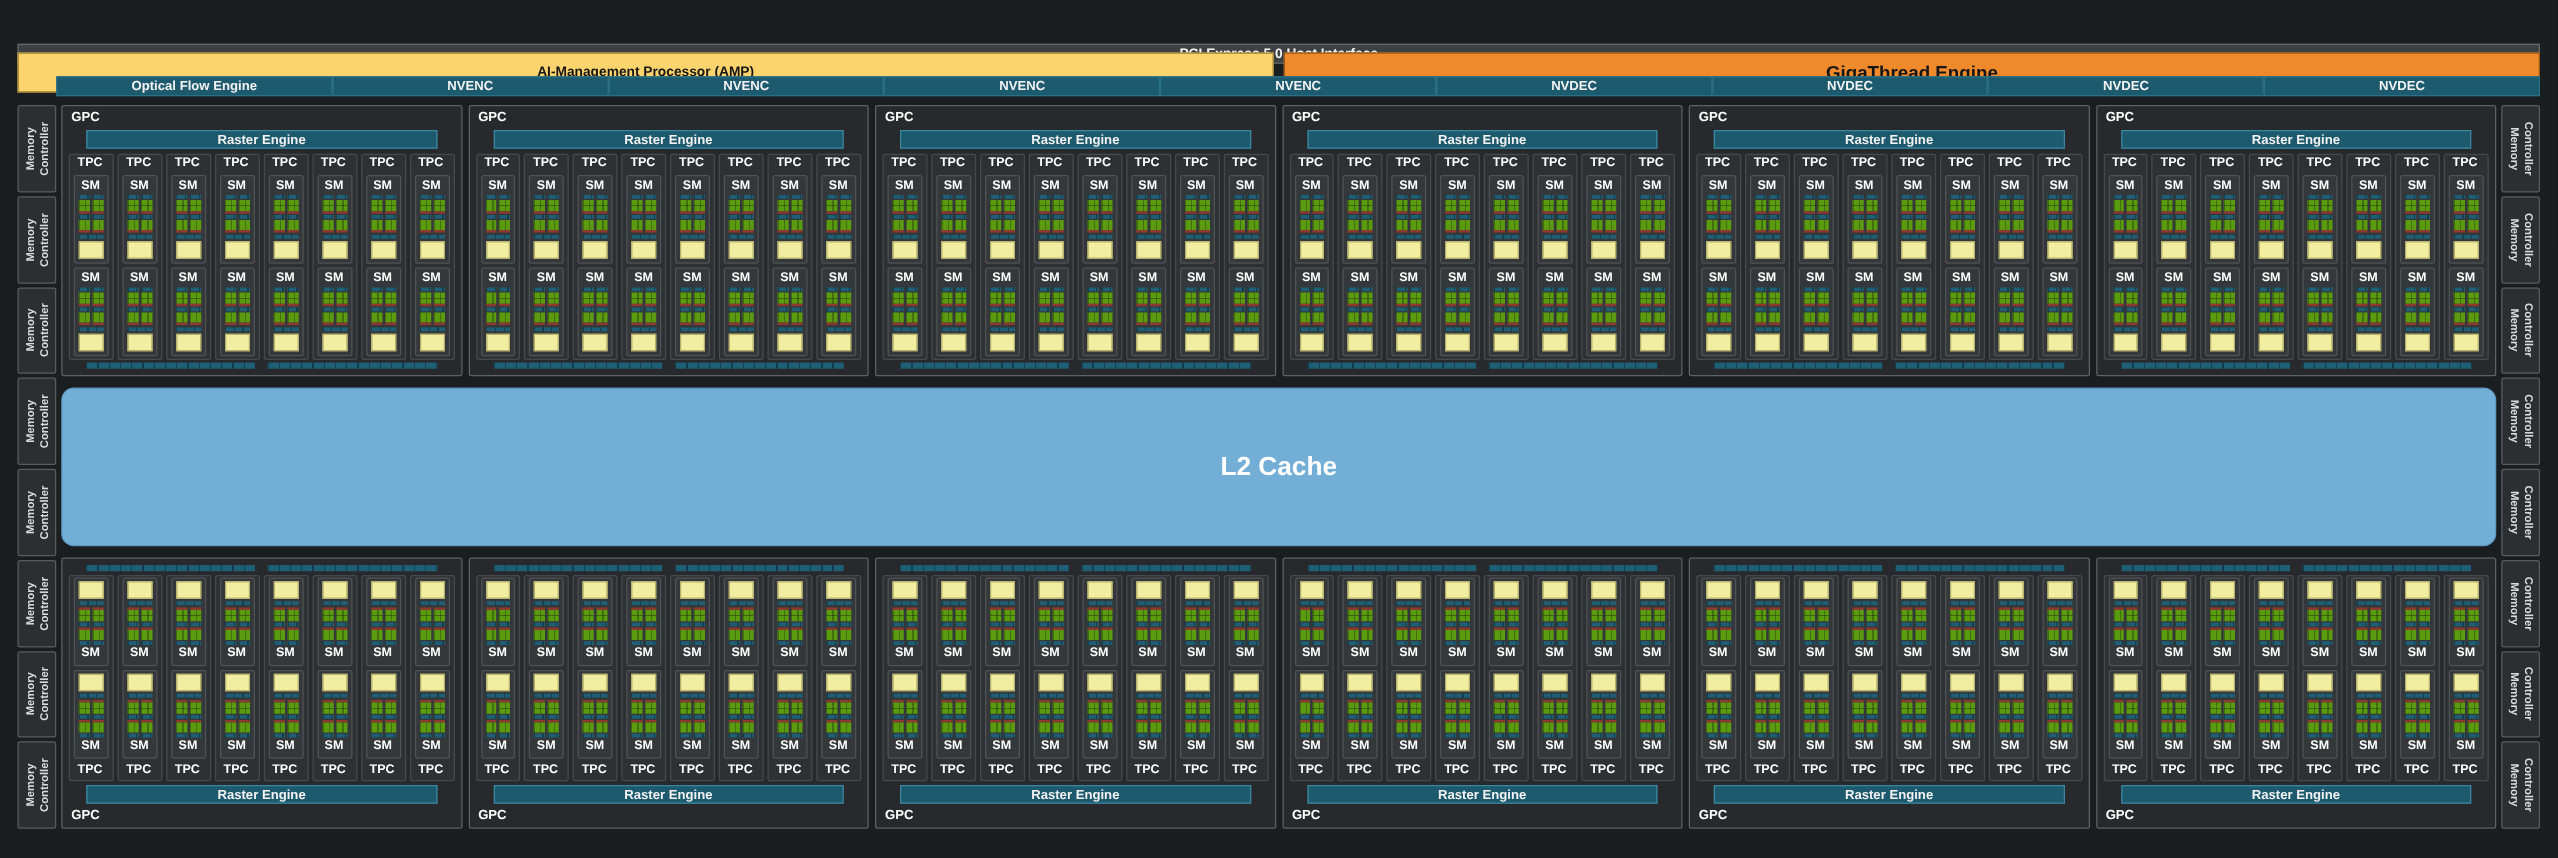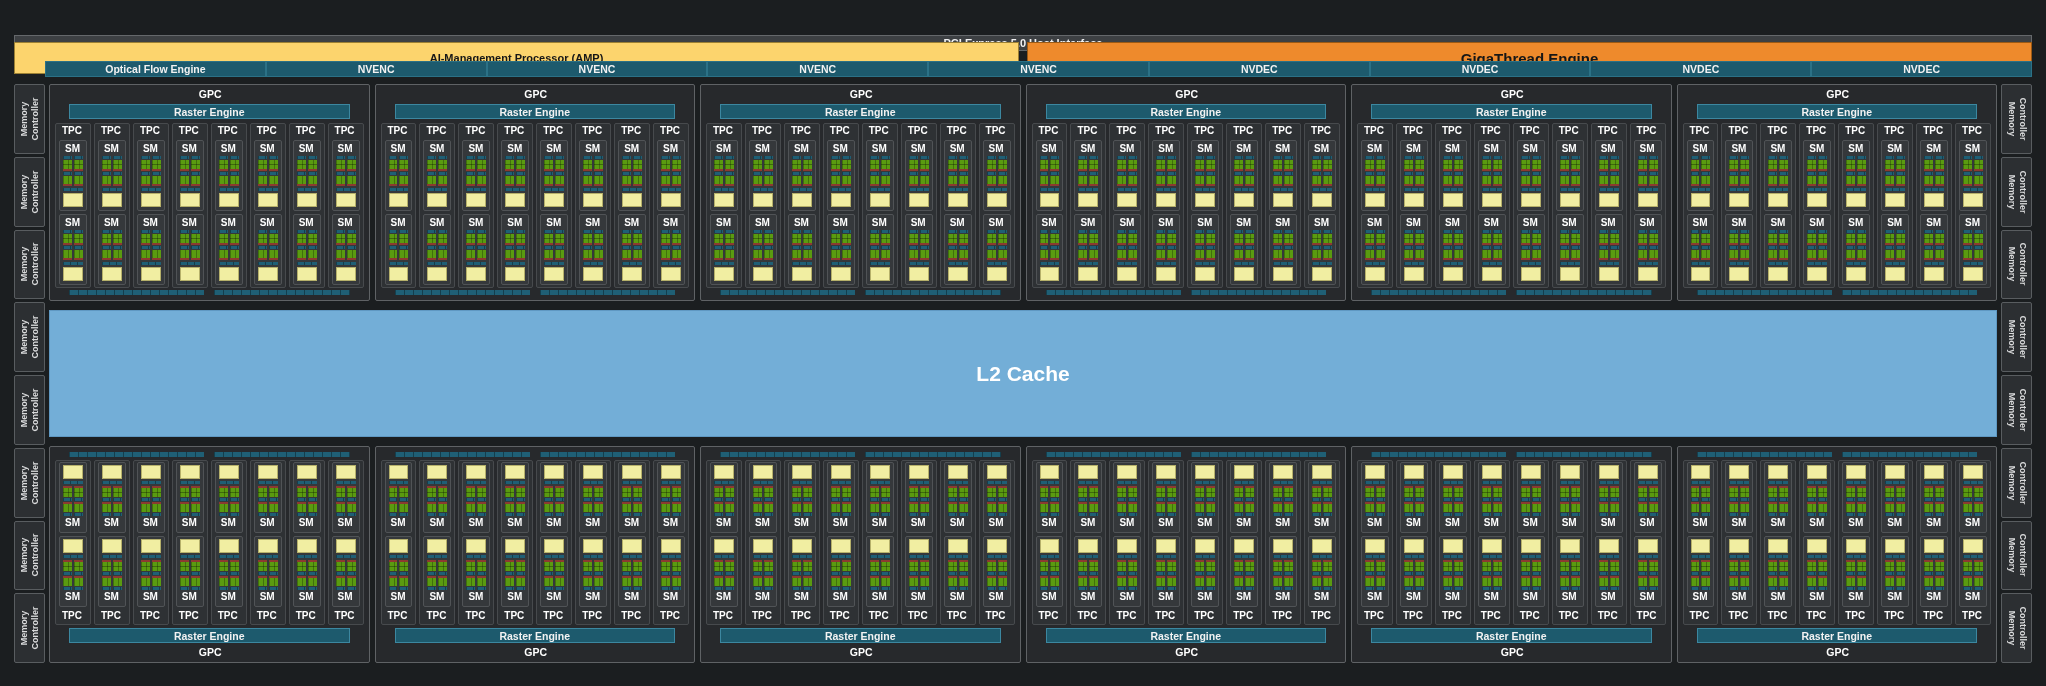--- a/index.html
+++ b/index.html
@@ -21,26 +21,26 @@
   .main{position:absolute;left:14px;right:14px;top:84px;height:579px;display:flex;gap:4px;}
   .memcol{width:31px;display:flex;flex-direction:column;gap:3px;}
   .membox{flex:1;background:#2c2f32;border:1px solid #595d60;border-radius:2px;position:relative;overflow:hidden;}
   .memlabel{position:absolute;left:50%;top:50%;width:70px;margin-left:-35px;margin-top:-11px;height:22px;
     text-align:center;font-size:9px;font-weight:bold;color:#dadbdc;line-height:1.2;}
   .memlabel.ccw{transform:rotate(-90deg);}
   .memlabel.cw{transform:rotate(90deg);}
   .memlabel span{display:block;}
   .center{flex:1;display:flex;flex-direction:column;}
   .gpc-row{height:217px;display:flex;gap:5px;}
-  .l2{flex:1;margin:9px 0;background:var(--l2-blue);border:1px solid #5f98c2;border-radius:0;
+  .l2{flex:1;margin:9px 0;background:var(--l2-blue);border:1px solid #5f98c2;border-radius:10px;
     color:#ffffff;font-size:21px;}
   
   .gpc{flex:1;background:#27292c;border:1px solid #5f6265;border-radius:2px;
     padding:3px 5px;display:flex;flex-direction:column;min-width:0;}
-  .gpc-label{height:13px;font-size:10.5px;font-weight:bold;color:#fff;padding-left:2px;line-height:13px;text-align:center;}
+  .gpc-label{height:13px;font-size:10.5px;font-weight:bold;color:#fff;padding-left:2px;line-height:13px;}
   .raster{height:13px;margin:3px 14px;background:var(--teal);border:1px solid #3c87a0;
     color:#f2f2f2;font-size:10.5px;flex:none;}
   .tpc-row{flex:1;display:flex;gap:3px;margin-top:1px;min-height:0;}
   .tpc{flex:1;background:#2e3134;border:1px solid #474a4d;border-radius:2px;
     padding:1px 3px 2px;display:flex;flex-direction:column;gap:3px;min-width:0;}
   .tpc-label{height:12px;font-size:10px;font-weight:bold;color:#fff;padding-left:3px;line-height:12px;flex:none;}
   .sm{flex:1;background:#35383b;border:1px solid #505356;border-radius:2px;
     padding:2px 3px 3px;display:flex;flex-direction:column;min-height:0;}
   .sm-label{height:12px;font-size:10px;font-weight:bold;color:#fff;padding-left:2px;line-height:12px;flex:none;}
   .sm-cols{flex:1;display:flex;gap:2px;min-height:0;}

